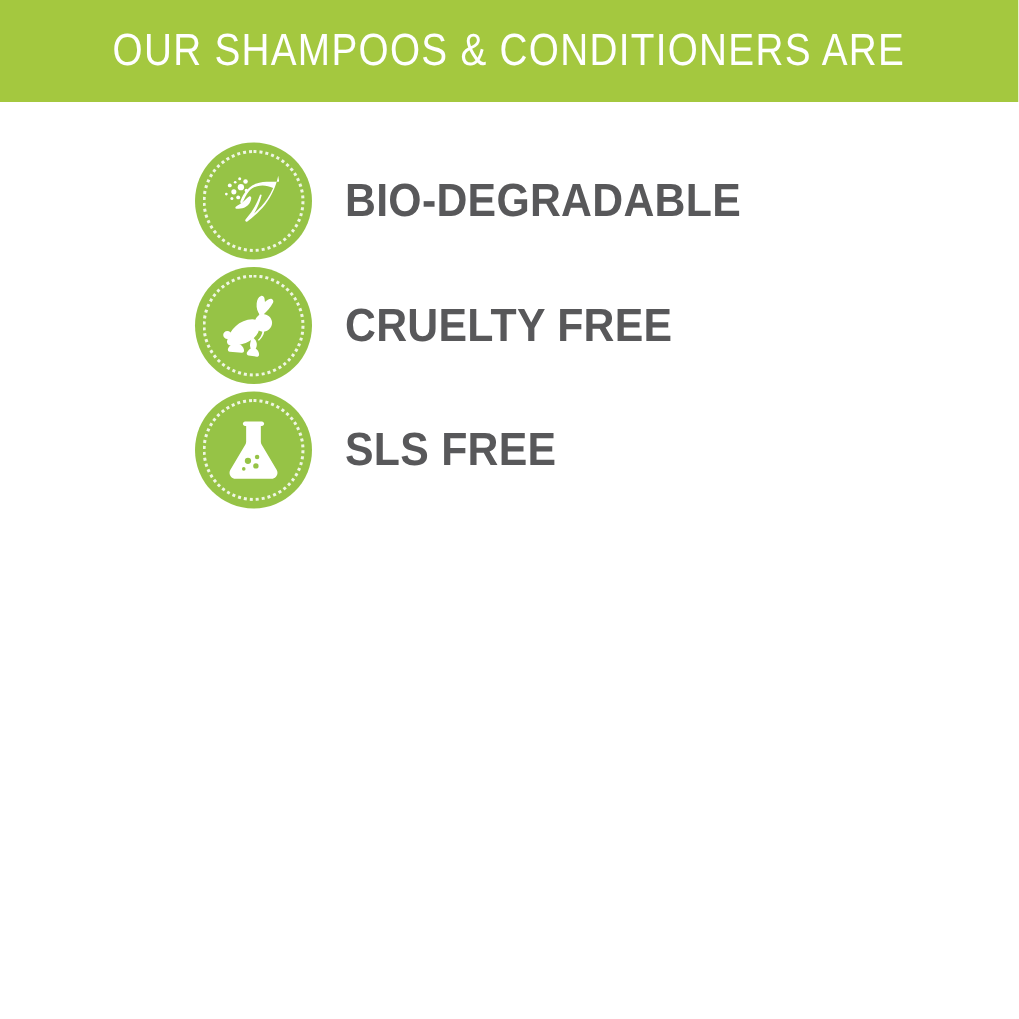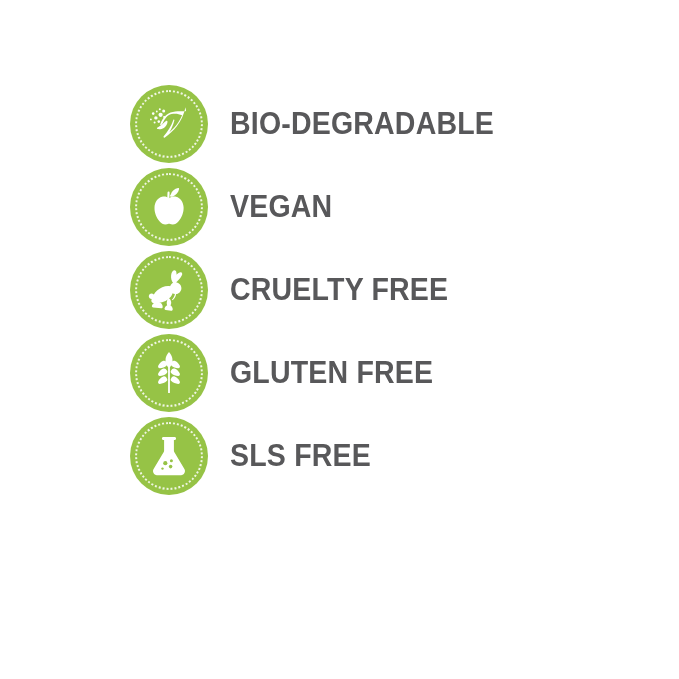--- a/index.html
+++ b/index.html
@@ -44,21 +44,21 @@
     transform: scaleX(0.86);
     transform-origin: center center;
     white-space: nowrap;
     line-height: 1;
   }
 
   
   .claims {
     position: absolute;
     left: 0;
-    top: 82px;
+    top: 92px;
     width: 613px;
   }
   .claim-row {
     position: relative;
     height: 83px;
     display: flex;
     align-items: center;
   }
 
   .badge {
@@ -109,20 +109,23 @@
     transform: scaleX(0.92);
     transform-origin: left center;
     line-height: 1;
   }
 </style>
 </head>
 <body style="background: rgb(255, 255, 255);">
 
 <div class="poster" style="background: rgb(255, 255, 255);">
 
+  <div class="banner" style="background: rgb(164, 200, 63);">
+    <div class="banner-title" style="color: rgb(255, 255, 255);">OUR SHAMPOOS &amp; CONDITIONERS ARE</div>
+  </div>
 
   <div class="claims">
 
     <div class="claim-row">
       <div class="badge" style="background: rgb(150, 195, 70);">
         <div class="badge-ring" style="border-color: rgb(255, 255, 255);"></div>
         <span class="badge-glyph">
           <svg viewBox="0 0 48 48" aria-hidden="true">
             <g fill="#ffffff">
               <path d="M40.5 7.2c-1.6 7.2-4.4 13.7-8.7 19.1-3.5 4.4-7.5 8-11.9 11.3-.9.7-1.9-.5-1.2-1.3 4.2-4.9 7.5-10.2 9.6-16.3.2-.7 1.3-.4 1.1.3-1.1 4.3-2.8 8.3-5 12 3.3-2.9 6.3-6.1 8.8-9.8 1.5-2.3 2.8-4.7 3.9-7.2-3.4-1.6-7.1-2.1-10.6-1.2-2.1.6-4 1.7-5.4 3.3-1.1 1.2-1.9 2.6-2.6 4-.6 1.3-1.2 2.6-2.1 3.7-.5.6-1.4.1-1.2-.6.5-1.9 1.4-3.6 2.4-5.2 1.9-3 4.5-5.5 7.9-6.8 4.8-1.8 10.2-1.3 15-1.3.4 0 .6-.4.5-.8-.1-.2 0 0 0 0z"></path>
@@ -138,38 +141,20 @@
               <circle cx="19.2" cy="17.0" r="1.1"></circle>
               <circle cx="11.8" cy="11.5" r="0.9"></circle>
             </g>
           </svg>
         </span>
       </div>
       <div class="claim-label" style="color: rgb(88, 88, 90);">BIO-DEGRADABLE</div>
     </div>
 
 
-    <div class="claim-row">
-      <div class="badge" style="background: rgb(150, 195, 70);">
-        <div class="badge-ring" style="border-color: rgb(255, 255, 255);"></div>
-        <span class="badge-glyph">
-          <svg viewBox="0 0 48 48" aria-hidden="true">
-            <g fill="#ffffff">
-
-              <path d="M25.8 11.4c1-3.3 3.8-5.7 7.3-6.3.6-.1 1.1.4 1 1-.6 3.5-3.1 6.3-6.4 7.3-.8.2-1.7.3-2.5.2-.2-.7-.2-1.5.6-2.2z"></path>
-
-              <path d="M23.6 8.6c.6 0 1 .5 1 1.1l-.2 4.8c0 .6-.5 1-1.1 1-.6 0-1-.5-1-1.1l.2-4.8c.1-.6.5-1 1.1-1z"></path>
-
-              <path d="M24 15.2c2.1-1.5 4.7-2.1 7.1-1.4 4.4 1.2 7.3 5.5 7.5 10.5.2 5.2-1.9 10.6-5.2 14.2-1.6 1.7-3.5 3-5.6 3-1.2 0-2.3-.4-3.3-.8-.3-.1-.6-.1-.9 0-1 .4-2.1.8-3.3.8-2.1 0-4-1.3-5.6-3-3.3-3.6-5.4-9-5.2-14.2.2-5 3.1-9.3 7.5-10.5 2.4-.7 5-.1 7 1.4z"></path>
-            </g>
-          </svg>
-        </span>
-      </div>
-      <div class="claim-label" style="color: rgb(88, 88, 90);">VEGAN</div>
-    </div>
 
     <div class="claim-row">
       <div class="badge" style="background: rgb(150, 195, 70);">
         <div class="badge-ring" style="border-color: rgb(255, 255, 255);"></div>
         <span class="badge-glyph">
           <svg viewBox="0 0 48 48" aria-hidden="true">
             <g fill="#ffffff">
 
               <path d="M29.0 4.3c1.1-.3 2.1.5 2.3 1.6.7 3.6.6 7.2-.3 10.7-.3 1.2-1.8 1.5-2.6.6-1.8-2.2-2.6-5-2.3-7.8.2-2.3 1.1-4.5 2.9-5.1z"></path>
 
@@ -186,45 +171,20 @@
               <path d="M23.4 38.8c1.3.1 2.5.7 3.3 1.7.7.9 1.1 2.0 1.0 3.1-.1.8-.8 1.3-1.6 1.2l-5.4-.8c-1.0-.2-1.5-1.2-1.0-2.1.7-1.4 1.9-2.6 3.7-3.1z"></path>
 
               <path d="M6.6 27.6c1.5 0 2.8 1.2 2.8 2.7 0 1.5-1.2 2.7-2.8 2.7-1.5 0-2.8-1.2-2.8-2.7 0-1.5 1.2-2.7 2.8-2.7z"></path>
             </g>
           </svg>
         </span>
       </div>
       <div class="claim-label" style="color: rgb(88, 88, 90);">CRUELTY FREE</div>
     </div>
 
-    <div class="claim-row">
-      <div class="badge" style="background: rgb(150, 195, 70);">
-        <div class="badge-ring" style="border-color: rgb(255, 255, 255);"></div>
-        <span class="badge-glyph">
-          <svg viewBox="0 0 48 48" aria-hidden="true">
-            <g fill="#ffffff">
-
-              <path d="M23.1 14.0h1.8v30.0h-1.8z"></path>
-
-              <path d="M24 3.0c2.3 2.4 3.5 5.3 3.5 8.3 0 2.4-.8 4.7-2.3 6.6-.6.8-1.8.8-2.4 0-1.5-1.9-2.3-4.2-2.3-6.6 0-3.0 1.2-5.9 3.5-8.3z"></path>
-
-              <path d="M21.9 13.8c.7.8.6 2.0-.2 2.7-1.9 1.7-4.3 2.7-6.8 2.8-1.3.1-2.2-1.3-1.7-2.5 1.0-2.3 2.9-4.1 5.2-5.0 1.4-.5 2.6.2 3.5 2.0z"></path>
-              <path d="M26.1 13.8c.9-1.8 2.1-2.5 3.5-2.0 2.3.9 4.2 2.7 5.2 5.0.5 1.2-.4 2.6-1.7 2.5-2.5-.1-4.9-1.1-6.8-2.8-.8-.7-.9-1.9-.2-2.7z"></path>
-
-              <path d="M21.9 21.6c.7.8.6 2.0-.2 2.7-1.9 1.7-4.3 2.7-6.8 2.8-1.3.1-2.2-1.3-1.7-2.5 1.0-2.3 2.9-4.1 5.2-5.0 1.4-.5 2.6.2 3.5 2.0z"></path>
-              <path d="M26.1 21.6c.9-1.8 2.1-2.5 3.5-2.0 2.3.9 4.2 2.7 5.2 5.0.5 1.2-.4 2.6-1.7 2.5-2.5-.1-4.9-1.1-6.8-2.8-.8-.7-.9-1.9-.2-2.7z"></path>
-
-              <path d="M21.9 29.4c.7.8.6 2.0-.2 2.7-1.9 1.7-4.3 2.7-6.8 2.8-1.3.1-2.2-1.3-1.7-2.5 1.0-2.3 2.9-4.1 5.2-5.0 1.4-.5 2.6.2 3.5 2.0z"></path>
-              <path d="M26.1 29.4c.9-1.8 2.1-2.5 3.5-2.0 2.3.9 4.2 2.7 5.2 5.0.5 1.2-.4 2.6-1.7 2.5-2.5-.1-4.9-1.1-6.8-2.8-.8-.7-.9-1.9-.2-2.7z"></path>
-            </g>
-          </svg>
-        </span>
-      </div>
-      <div class="claim-label" style="color: rgb(88, 88, 90);">GLUTEN FREE</div>
-    </div>
 
 
     <div class="claim-row">
       <div class="badge" style="background: rgb(150, 195, 70);">
         <div class="badge-ring" style="border-color: rgb(255, 255, 255);"></div>
         <span class="badge-glyph">
           <svg viewBox="0 0 48 48" aria-hidden="true">
 
             <defs>
               <mask id="flask-mask">

